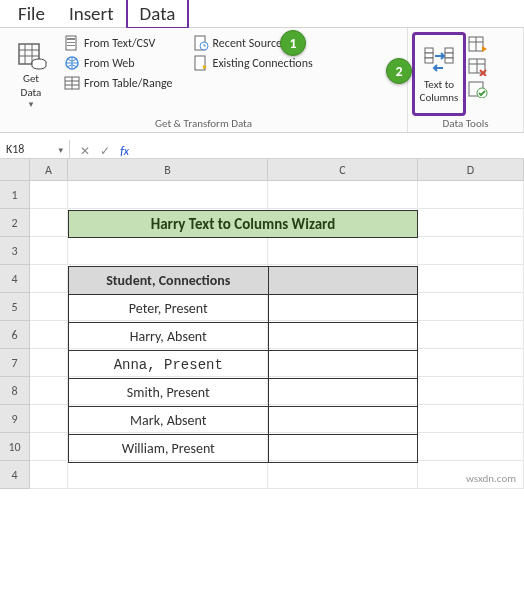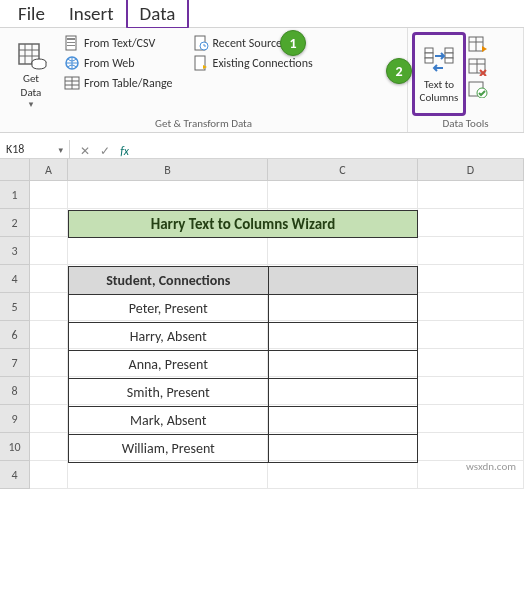--- a/index.html
+++ b/index.html
@@ -108,21 +108,21 @@
     width: 70px;
     border-right: 1px solid #d4d4d4;
     padding: 2px 6px;
     font-size: 12px;
     display: flex;
     justify-content: space-between;
     align-items: center;
   }
   .nb-btns { display: flex; gap: 10px; padding: 0 10px; color: #888; font-size: 12px; align-items: center;}
   .nb-btns span { cursor: pointer; }
-  .fx { font-style: italic; color: #0f766e; }
+  .fx { font-style: italic; color: #1d4ed8; }
   .colhead {
     display: flex;
     background: #e6e6e6;
     border-bottom: 1px solid #ccc;
     height: 22px;
   }
   .corner { width: 30px; border-right: 1px solid #ccc; background:#e6e6e6;}
   .chcell {
     border-right: 1px solid #ccc;
     text-align: center;
@@ -186,21 +186,21 @@
   .data-tools-icons {
     display: flex;
     flex-direction: column;
     gap: 4px;
     padding: 4px 2px;
   }
   .dt-icon { width: 20px; height: 18px; cursor:pointer; }
   .watermark {
     position: absolute;
     right: 8px;
-    bottom: 16px;
+    bottom: 4px;
     font-size: 11px;
     color: #999;
   }
   .caret { font-size:9px; color:#666; }
 </style>
 </head>
 <body>
 
 <div class="tabs">
   <div class="tab">File</div>
@@ -365,21 +365,21 @@
         <tbody id="tbody">
           <tr>
             <td style="width: 200px;">Peter, Present</td>
             <td style="width: 150px;"></td>
           </tr>
           <tr>
             <td style="width: 200px;">Harry, Absent</td>
             <td style="width: 150px;"></td>
           </tr>
           <tr>
-            <td style="width: 200px;">Anna, Present</td>
+            <td style="width: 200px; font-family: Liberation Mono, monospace;">Anna, Present</td>
             <td style="width: 150px;"></td>
           </tr>
           <tr>
             <td style="width: 200px;">Smith, Present</td>
             <td style="width: 150px;"></td>
           </tr>
           <tr>
             <td style="width: 200px;">Mark, Absent</td>
             <td style="width: 150px;"></td>
           </tr>

